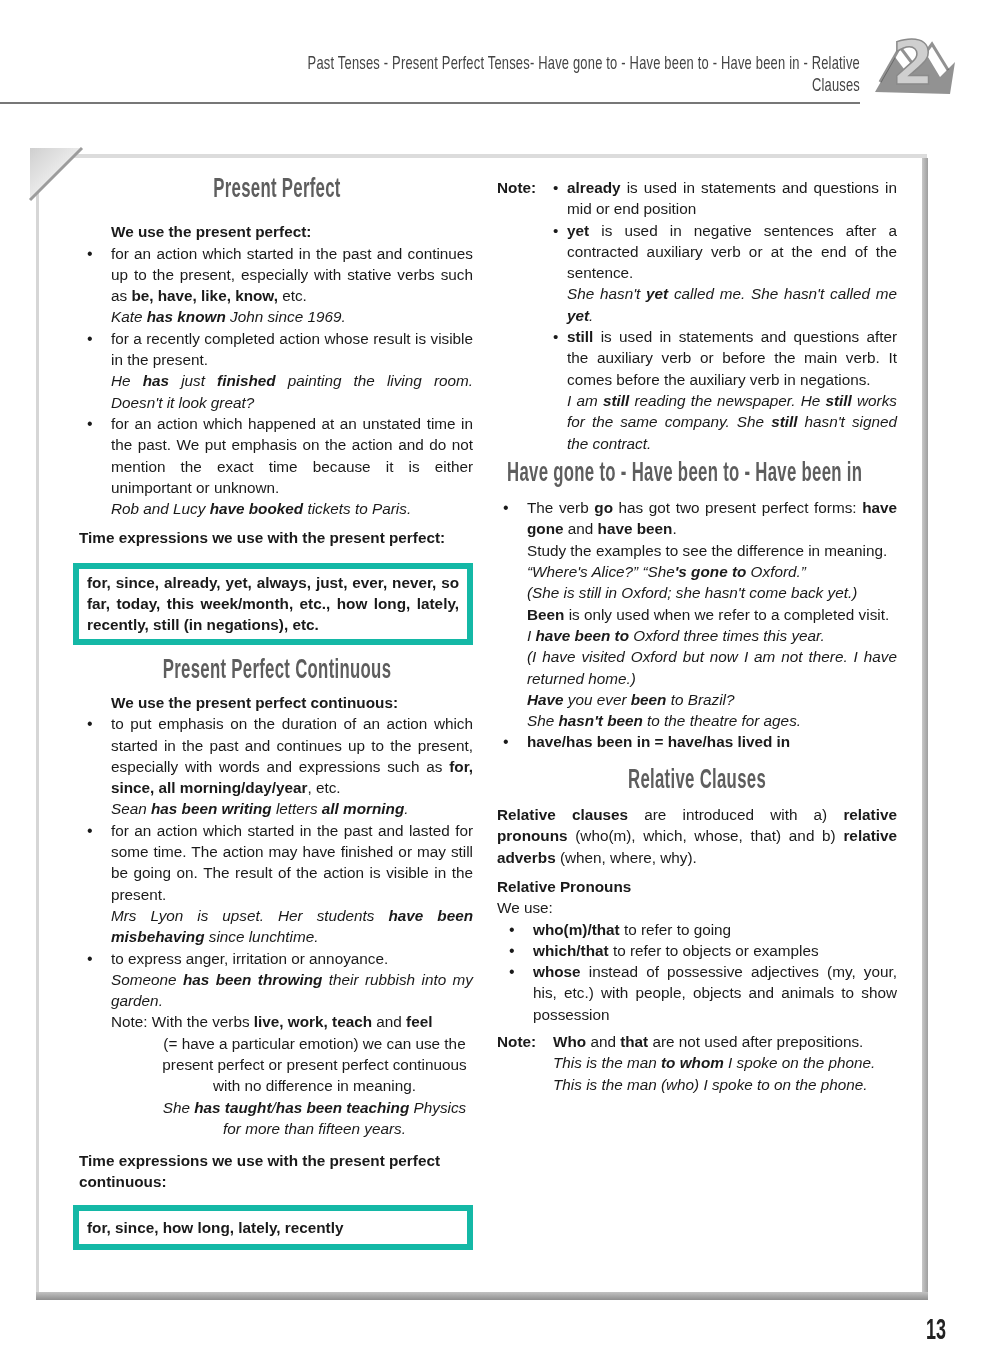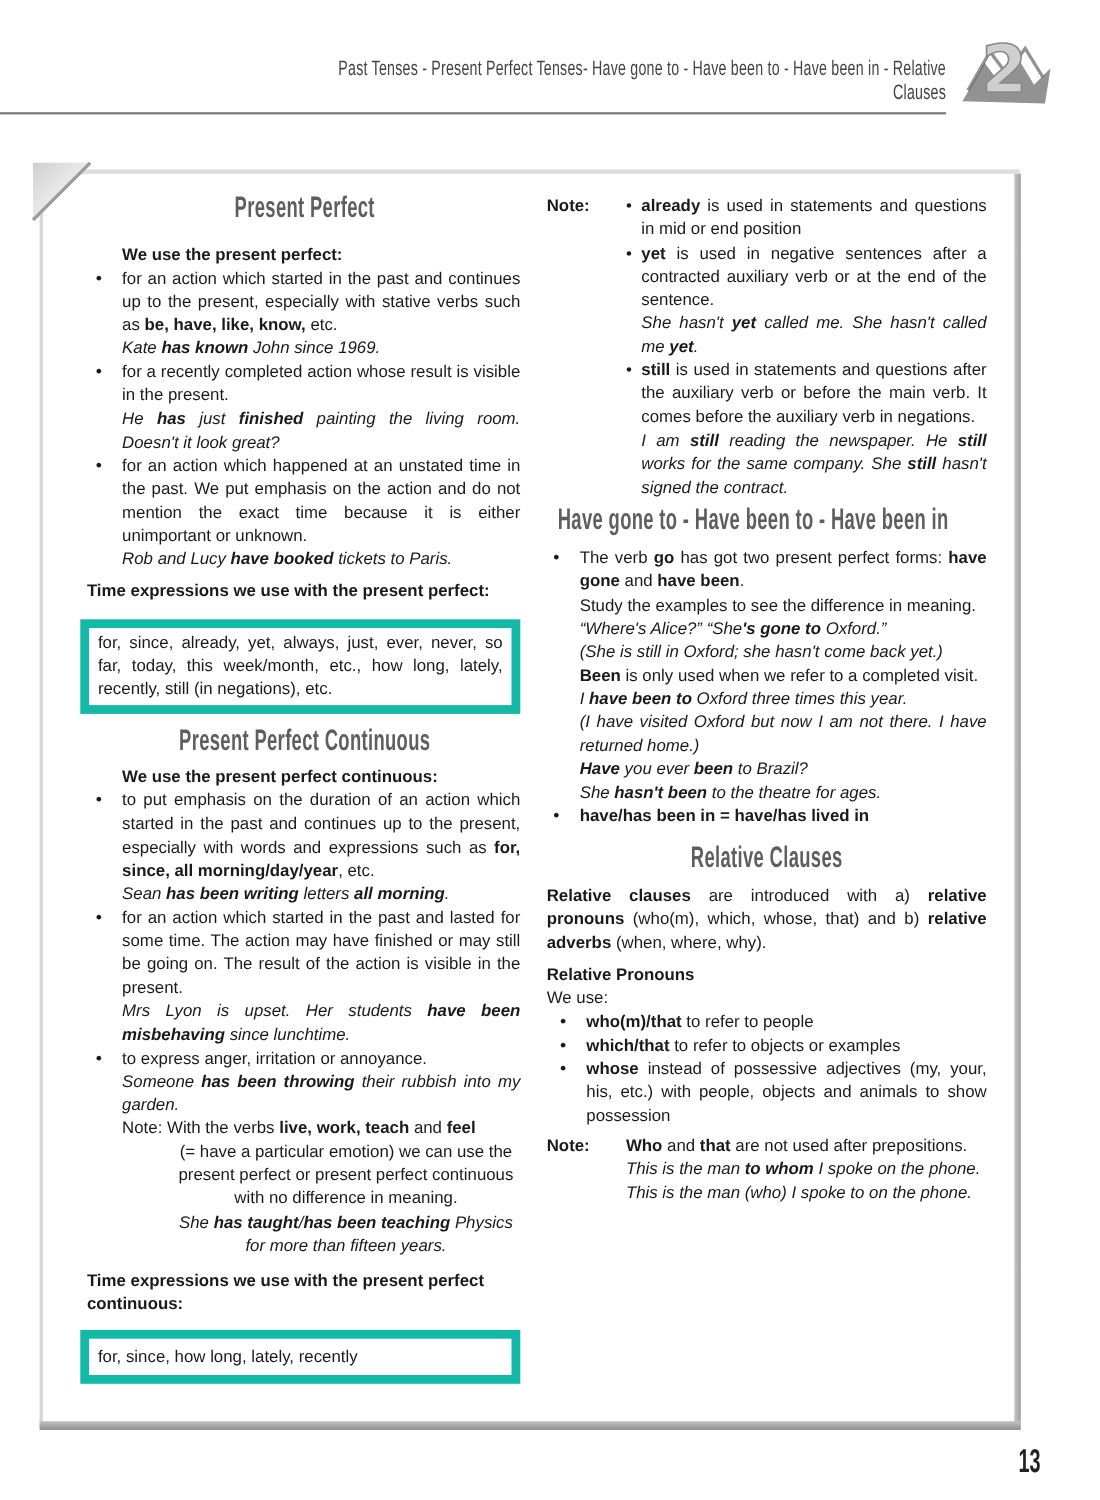--- a/index.html
+++ b/index.html
@@ -35,25 +35,25 @@
            white-space: nowrap; }
 
   .lead { font-weight: bold; }
   .indent-lead { padding-left: 30px; }
   .bl { position: relative; padding-left: 30px; text-align: justify; }
   .bl::before { content: "\2022"; position: absolute; left: 6px; top: 0; font-size: 16px; }
   .ex { font-style: italic; }
   .b { font-weight: bold; }
   p { margin: 0; }
 
-  .box { border: 8px solid #14b8a6; padding: 3px 8px; font-weight: normal; text-align: justify; }
+  .box { border: 6px solid #14b8a6; padding: 3px 8px; font-weight: bold; text-align: justify; }
 
   .note-row { display: flex; }
   .note-label { width: 56px; flex: none; font-weight: bold; }
-  .note-body { flex: 1; text-align: justify; margin-left: 16px; }
+  .note-body { flex: 1; text-align: justify; }
   .nb { position: relative; padding-left: 14px; }
   .nb::before { content: "\2022"; position: absolute; left: 0; top: 0; }
 </style>
 </head>
 <body>
 
 <div class="running-header">Past Tenses - Present Perfect Tenses- Have gone to - Have been to - Have been in - Relative Clauses</div>
 <div class="header-rule"></div>
 <svg class="chapter-badge" viewBox="0 0 90 80">
   <path d="M5 70 L25 35 L40 55 L55 30 L70 55 L85 40 L80 72 Z" fill="#6d6d6d" opacity="0.75"></path>
@@ -160,21 +160,21 @@
     <b>have/has been in = have/has lived in</b>
   </div>
 
   <div class="sec-title" style="margin-top:16px; margin-bottom:14px;">Relative Clauses</div>
 
   <p style="text-align:justify;">
     <b>Relative clauses</b><span> are introduced with a) </span><b>relative pronouns</b><span> (who(m), which, whose, that) and b) </span><b>relative adverbs</b><span> (when, where, why).</span>
   </p>
   <p class="b" style="margin-top:8px;">Relative Pronouns</p>
   <p>We use:</p>
-  <div class="bl" style="margin-left:6px;"><b>who(m)/that</b><span> to refer to people</span></div>
+  <div class="bl" style="margin-left:6px;"><b>who(m)/that</b><span> to refer to going</span></div>
   <div class="bl" style="margin-left:6px;"><b>which/that</b><span> to refer to objects or examples</span></div>
   <div class="bl" style="margin-left:6px;"><b>whose</b><span> instead of possessive adjectives (my, your, his, etc.) with people, objects and animals to show possession</span></div>
 
   <div class="note-row" style="margin-top:6px;">
     <div class="note-label">Note:</div>
     <div class="note-body">
       <div><b>Who</b><span> and </span><b>that</b><span> are not used after prepositions.</span></div>
       <div class="ex"><span>This is the man </span><b>to whom</b><span> I spoke on the phone.</span></div>
       <div class="ex">This is the man (who) I spoke to on the phone.</div>
     </div>

